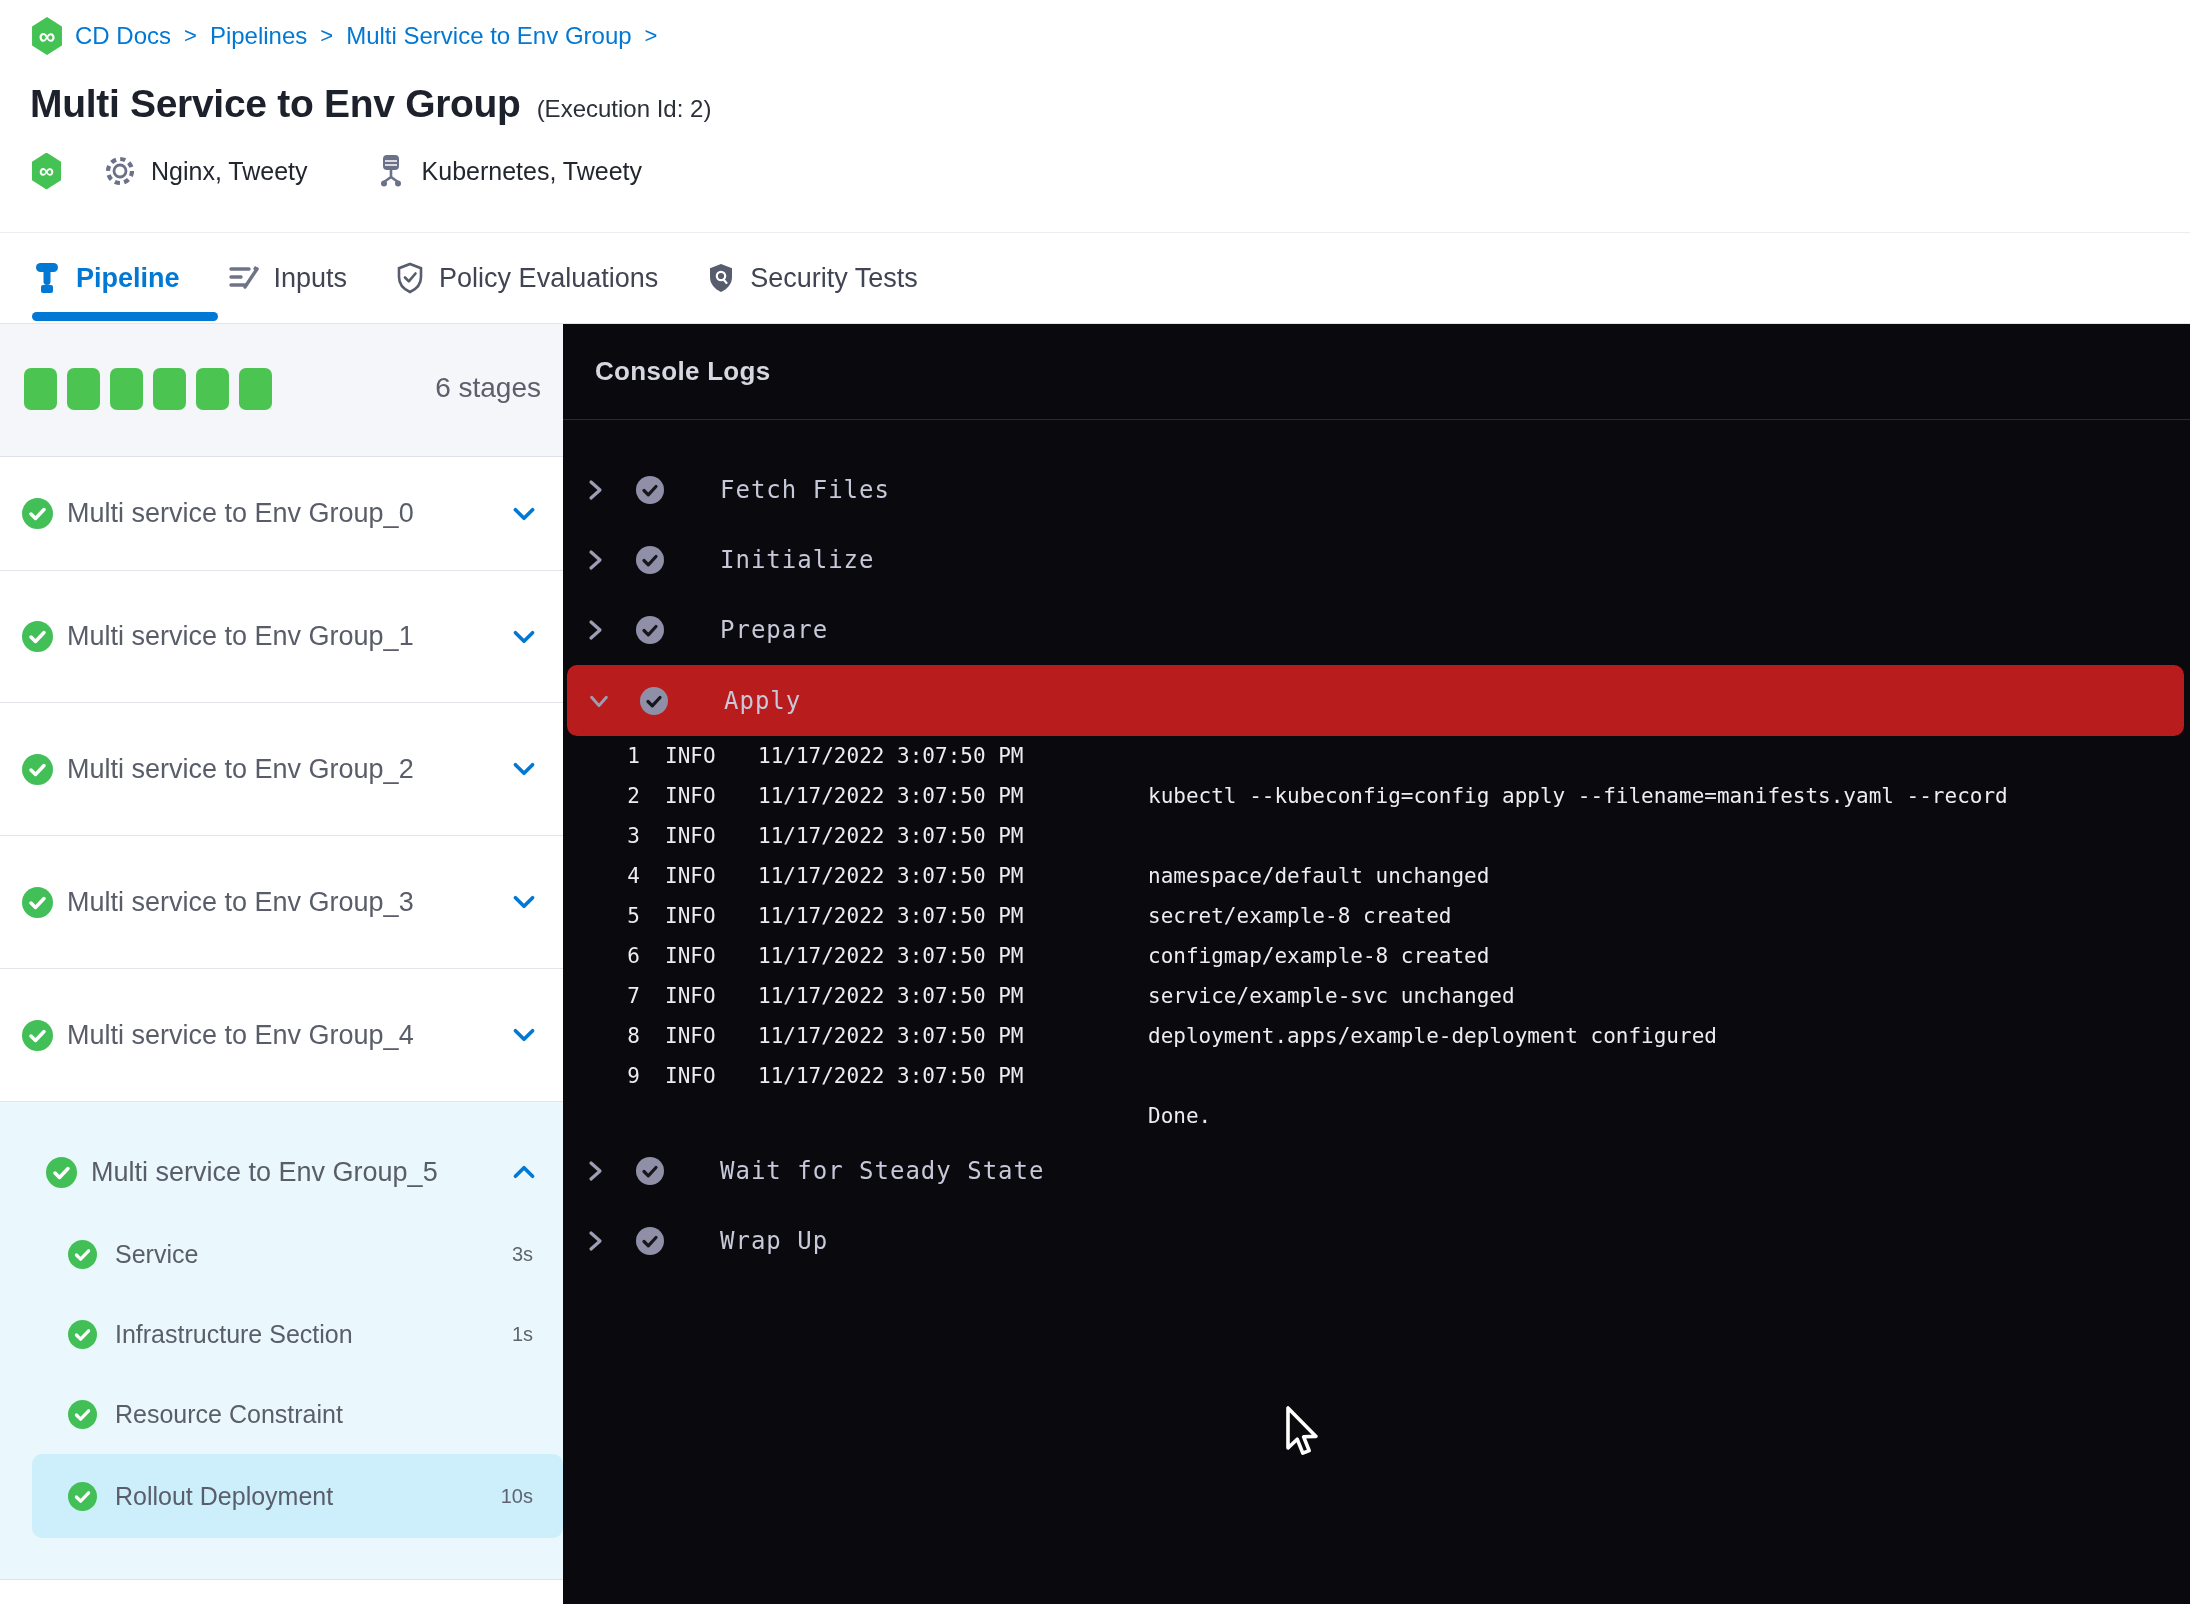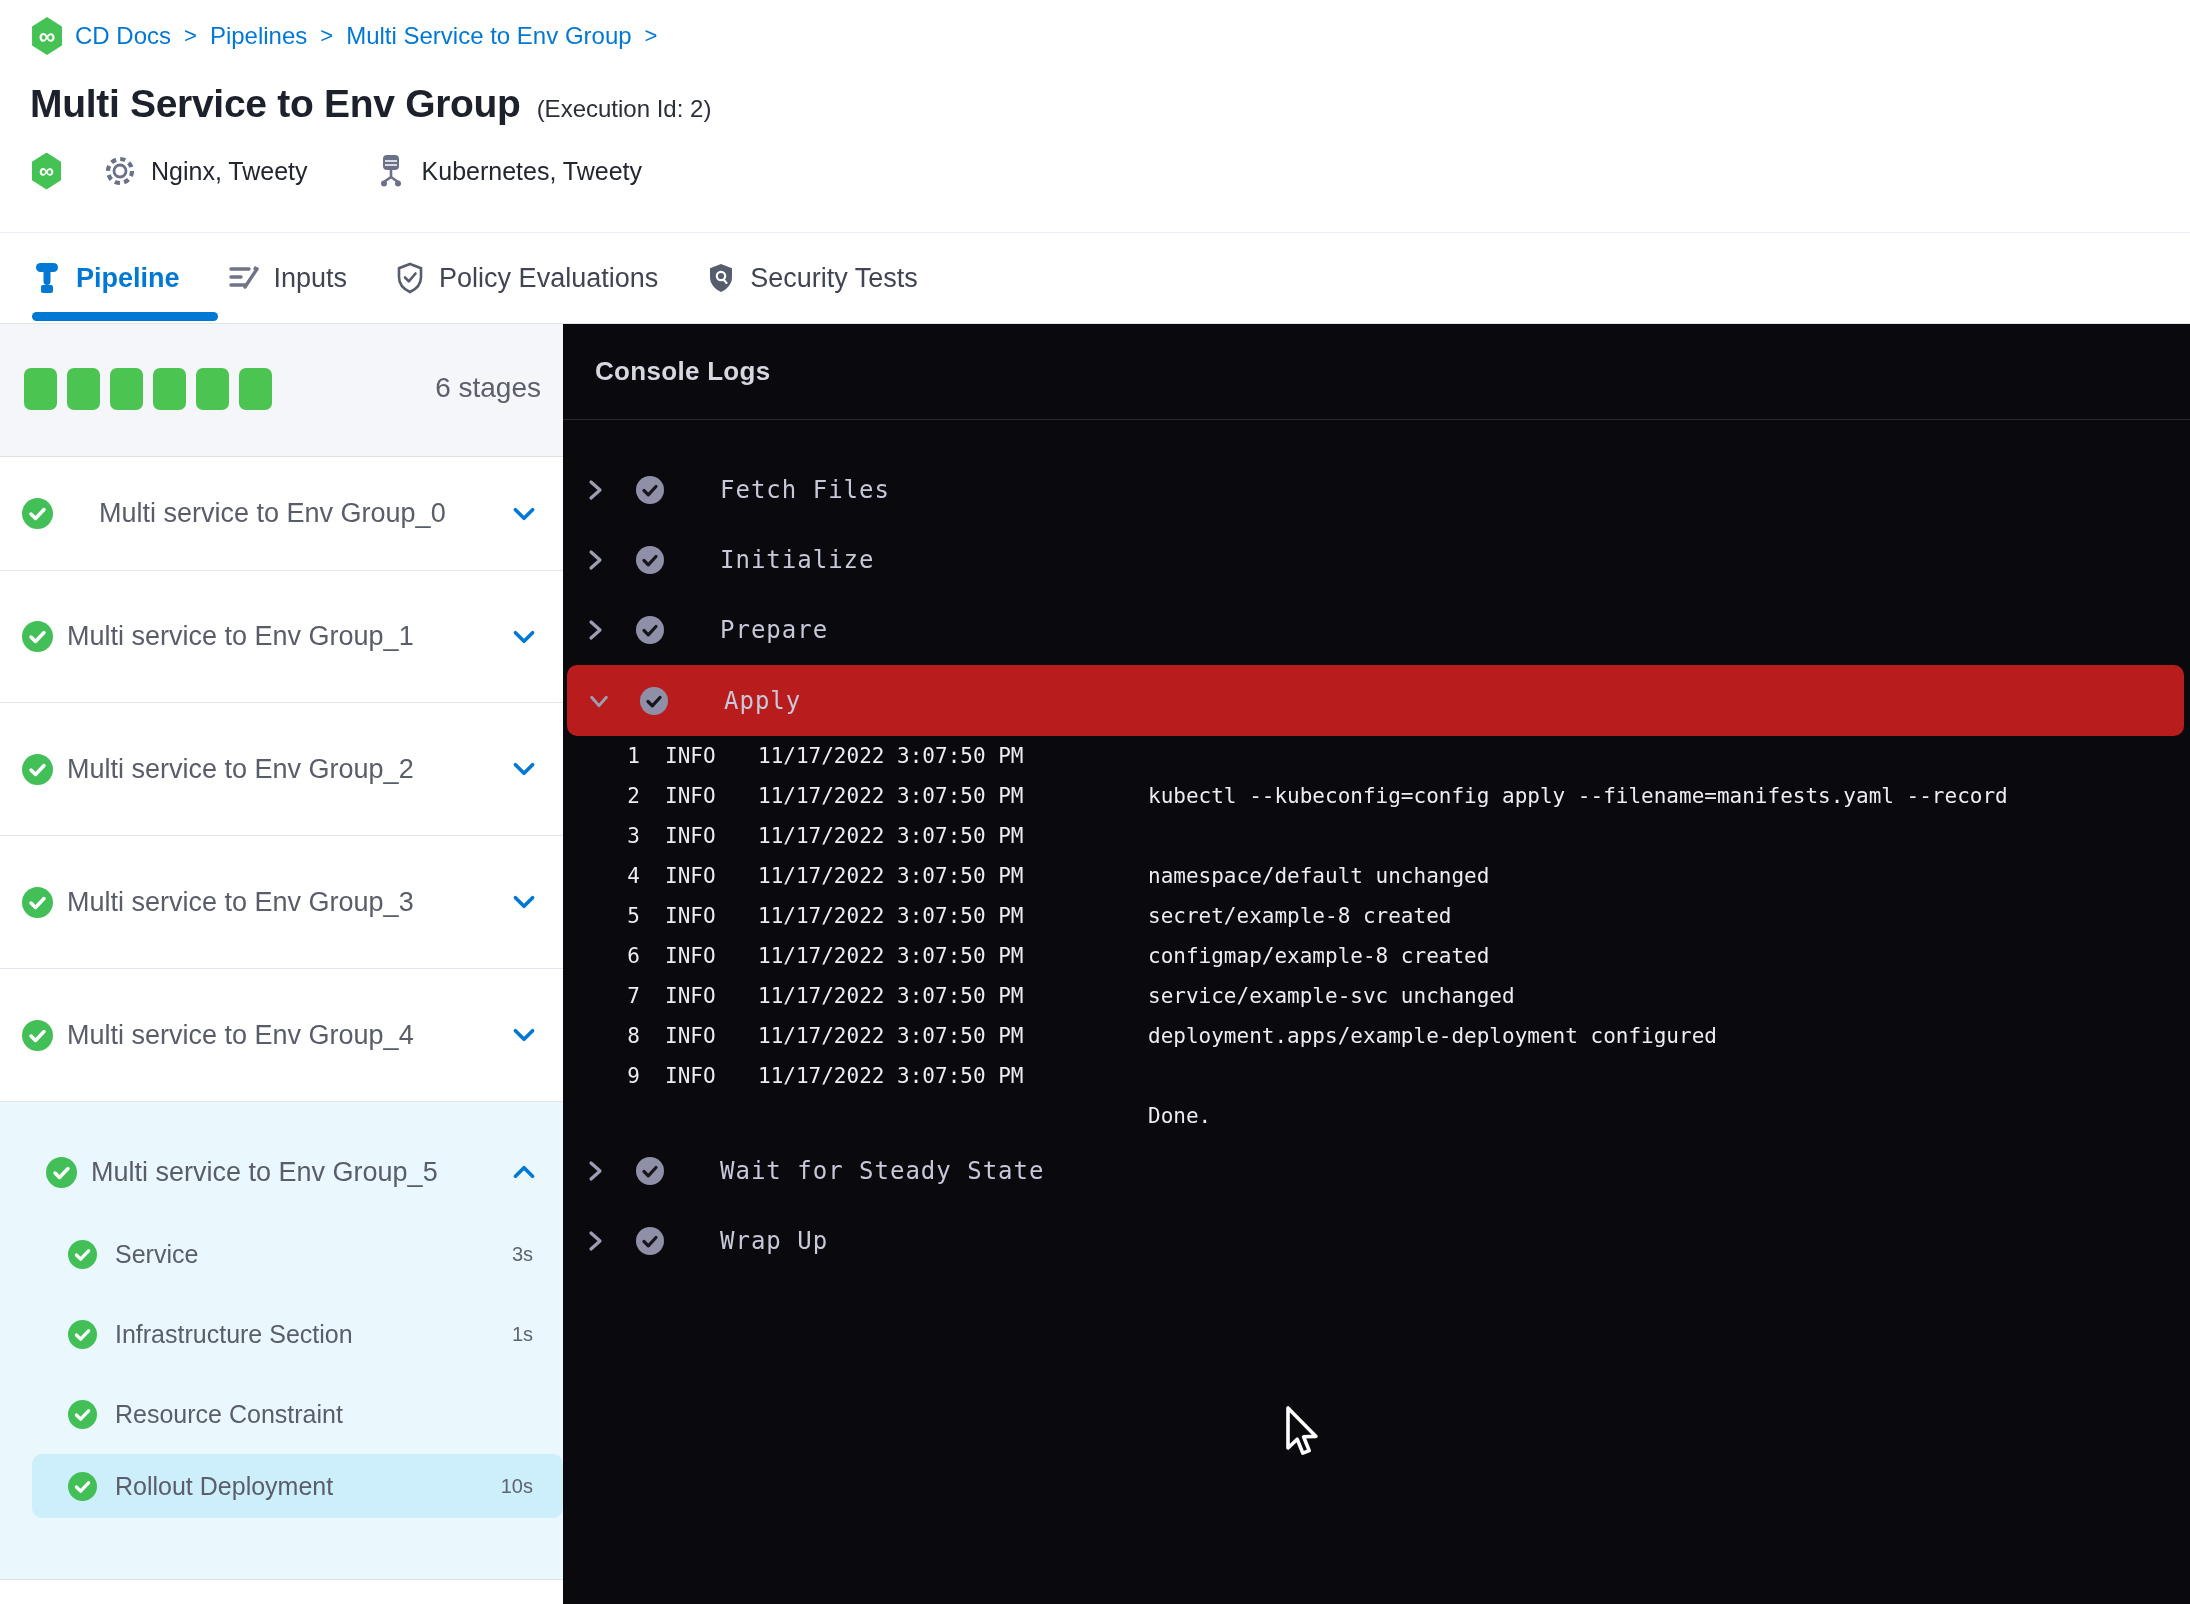--- a/index.html
+++ b/index.html
@@ -34,21 +34,21 @@
   .square{ width:33px; height:42px; border-radius:7px; background:#4cc452; }
   .stage-count{ position:absolute; right:22px; top:48px; font-size:28px; color:#5c606c; }
   .stage-row{ display:flex; align-items:center; padding:0 24px 0 22px; border-bottom:1px solid #e3e5eb; cursor:pointer; background:#fff;}
   .check{ border-radius:50%; background:#43bf58; display:flex; align-items:center; justify-content:center; flex:none; }
   .check svg{ display:block; }
   .stage-label{ margin-left:14px; font-size:27px; color:#595d69; }
   .row-chevron{ margin-left:auto; display:flex; }
   .expanded-block{ background:#eaf7fd; height:478px; padding-top:28px; border-bottom:1px solid #dfe1e8;padding-left:24px; }
   .expanded-header{ height:84px; display:flex; align-items:center; padding:0 24px 0 22px; cursor:pointer; }
   .step-row{ height:80px; display:flex; align-items:center; padding:0 30px 0 44px; position:relative; cursor:pointer; }
-  .step-row.selected{ height:64px; }
+  .step-row.selected{ height:84px; }
   .step-row.selected::before{ content:""; position:absolute; left:8px; right:0; top:0; bottom:0; background:#cdeffb; border-radius:10px; }
   .step-row > *{ position:relative; }
   .step-label{ margin-left:18px; font-size:25px; color:#5a5e6a; }
   .step-duration{ margin-left:auto; font-size:20px; color:#606470; }
   
   .console{ position:absolute; left:563px; top:324px; width:1627px; height:1594px; background:#0a0a0e; }
   .console-header{ height:96px; border-bottom:1px solid #2b2c32; display:flex; align-items:center; padding-left:32px; }
   .console-title{ font-size:26px; font-weight:bold; color:#d6d7e1; letter-spacing:0.3px; }
   .console-body{ padding-top:35px; font-family:"DejaVu Sans Mono", monospace; }
   .section-row{ height:70px; display:flex; align-items:center; padding-left:20px; cursor:pointer; }
@@ -161,21 +161,21 @@
         <div class="square"></div>
         <div class="square"></div>
         <div class="square"></div>
         <div class="square"></div>
         <div class="square"></div>
         <div class="square"></div>
       </div>
     <div class="stage-count">6 stages</div>
   </div>
   <div id="stage-list">
-      <div class="stage-row" style="height: 114px; gap: 32px;">
+      <div class="stage-row" style="height: 114px;">
         <span class="check" style="width: 31px; height: 31px;">
           <svg width="31" height="31" viewBox="0 0 31 31">
             <polyline points="9,16 13.5,20.5 22,11.5" fill="none" stroke="#fff" stroke-width="3.5" stroke-linecap="round" stroke-linejoin="round"></polyline>
           </svg>
         </span>
         <span class="stage-label">Multi service to Env Group_0</span>
         <span class="row-chevron">
           <svg width="30" height="30" viewBox="0 0 28 28">
             <polyline points="6,10 14,18 22,10" fill="none" stroke="#0278d5" stroke-width="3.4" stroke-linecap="round" stroke-linejoin="round"></polyline>
           </svg>

